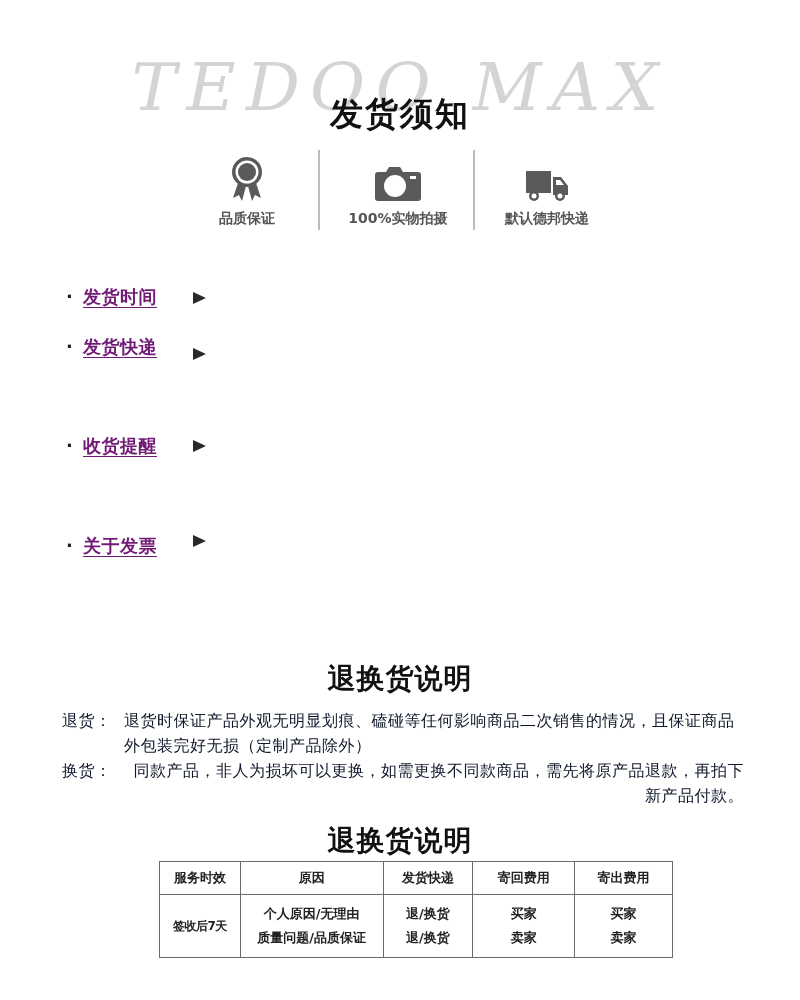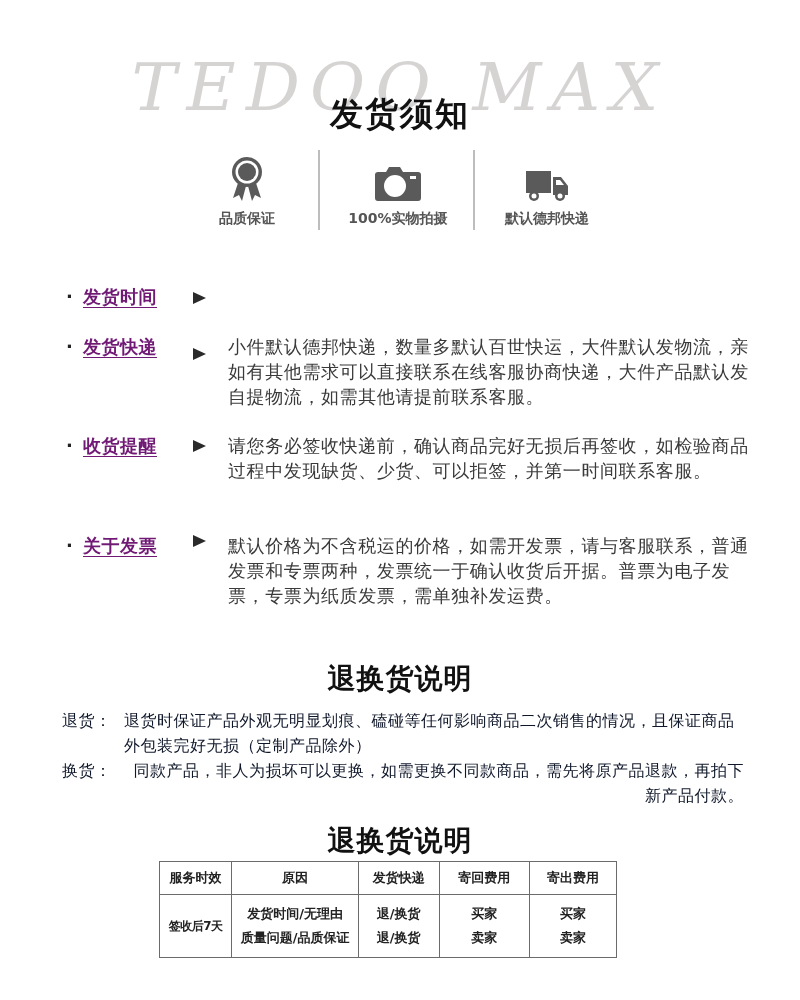--- a/index.html
+++ b/index.html
@@ -152,21 +152,21 @@
       left: 62px;
       top: 0;
       width: 620px;
     }
 
     
     .ret-table {
       position: absolute;
       left: 159px;
       top: 861px;
-      width: 458px;
+      width: 514px;
       border-collapse: collapse;
       font-size: 13px;
       font-weight: bold;
       color: #222;
       padding-left: 48px;
     }
     .ret-table th, .ret-table td {
       border: 1px solid #6b6b6b;
       text-align: center;
       padding: 0;
@@ -233,35 +233,32 @@
 <div class="info-row" style="top:284px; height:30px;">
   <span class="bullet">·</span>
   <span class="key">发货时间</span>
   <span class="arrow" style="top:8px;"></span>
 </div>
 
 <div class="info-row" style="top:334px; height:80px;">
   <span class="bullet">·</span>
   <span class="key">发货快递</span>
   <span class="arrow" style="top:14px;"></span>
-  <div class="val"> 小件默认德邦快递，数量多默认百世快运，大件默认发物流，亲如有其他需求可以直接联系在线客服协商快递，大件产品默认发自提物流，如需其他请提前联系客服。</div>
 </div>
 
 <div class="info-row" style="top:433px; height:80px;">
   <span class="bullet">·</span>
   <span class="key">收货提醒</span>
   <span class="arrow" style="top:7px;"></span>
-  <div class="val">请您务必签收快递前，确认商品完好无损后再签收，如检验商品过程中发现缺货、少货、可以拒签，并第一时间联系客服。</div>
 </div>
 
 <div class="info-row" style="top:533px; height:80px;">
   <span class="bullet">·</span>
   <span class="key">关于发票</span>
   <span class="arrow" style="top:2px;"></span>
-  <div class="val">默认价格为不含税运的价格，如需开发票，请与客服联系，普通发票和专票两种，发票统一于确认收货后开据。普票为电子发票，专票为纸质发票，需单独补发运费。</div>
 </div>
 
 <div class="section-title" style="top:664px;">退换货说明</div>
 
 <div class="policy" style="top:708px; height:50px;">
   <span class="plabel">退货：</span>
   <div class="ptext">退货时保证产品外观无明显划痕、磕碰等任何影响商品二次销售的情况，且保证商品外包装完好无损（定制产品除外）</div>
 </div>
 <div class="policy" style="top:758px; height:50px;text-align:right;">
   <span class="plabel">换货：</span>
@@ -284,21 +281,21 @@
       <th>原因</th>
       <th>发货快递</th>
       <th>寄回费用</th>
       <th>寄出费用</th>
     </tr>
   </thead>
   <tbody>
     <tr>
       <td class="svc">签收后7天</td>
       <td>
-        <div>发货时间/无理由</div>
+        <div>个人原因/无理由</div>
         <div>质量问题/品质保证</div>
       </td>
       <td>
         <div>退/换货</div>
         <div>退/换货</div>
       </td>
       <td>
         <div>买家</div>
         <div>卖家</div>
       </td>

